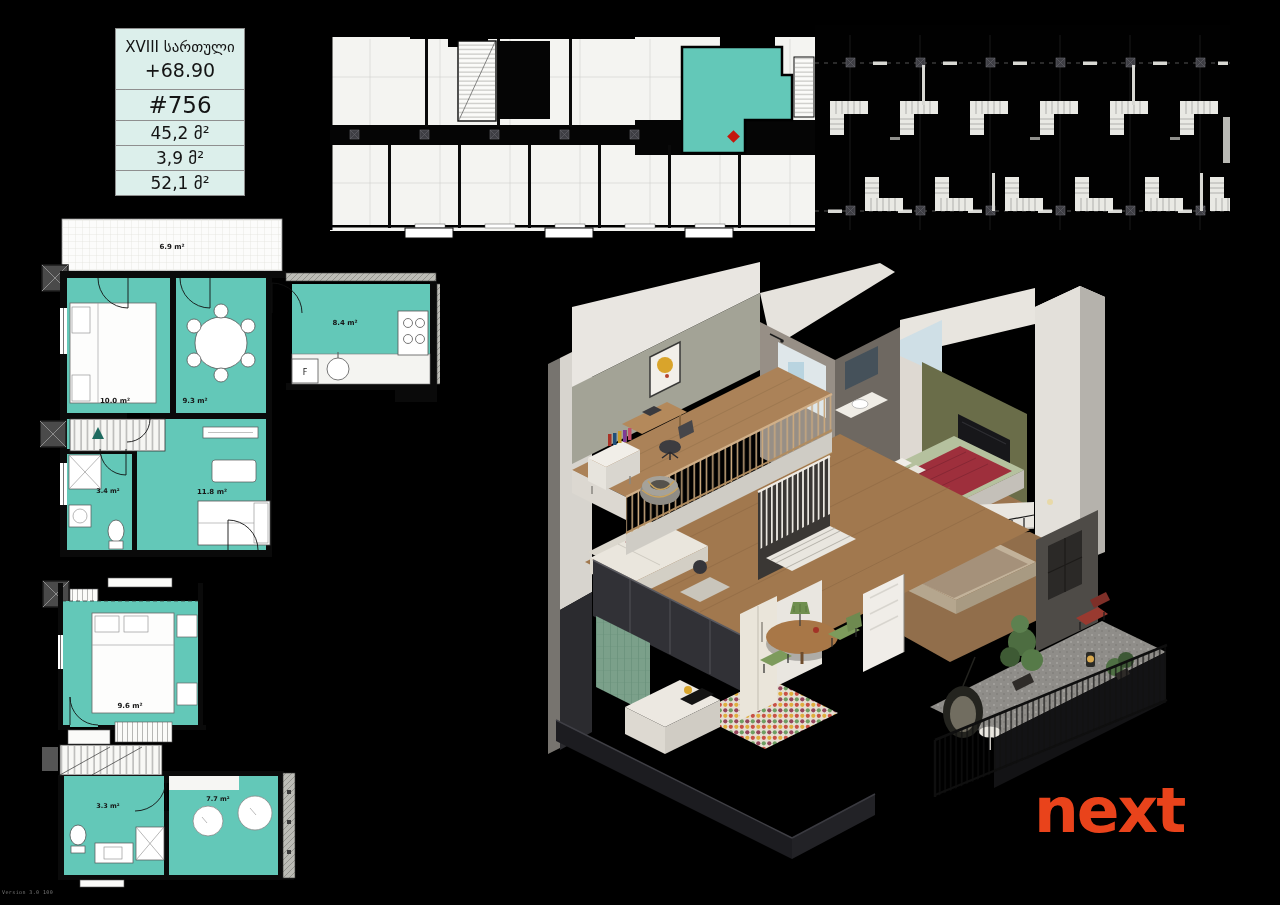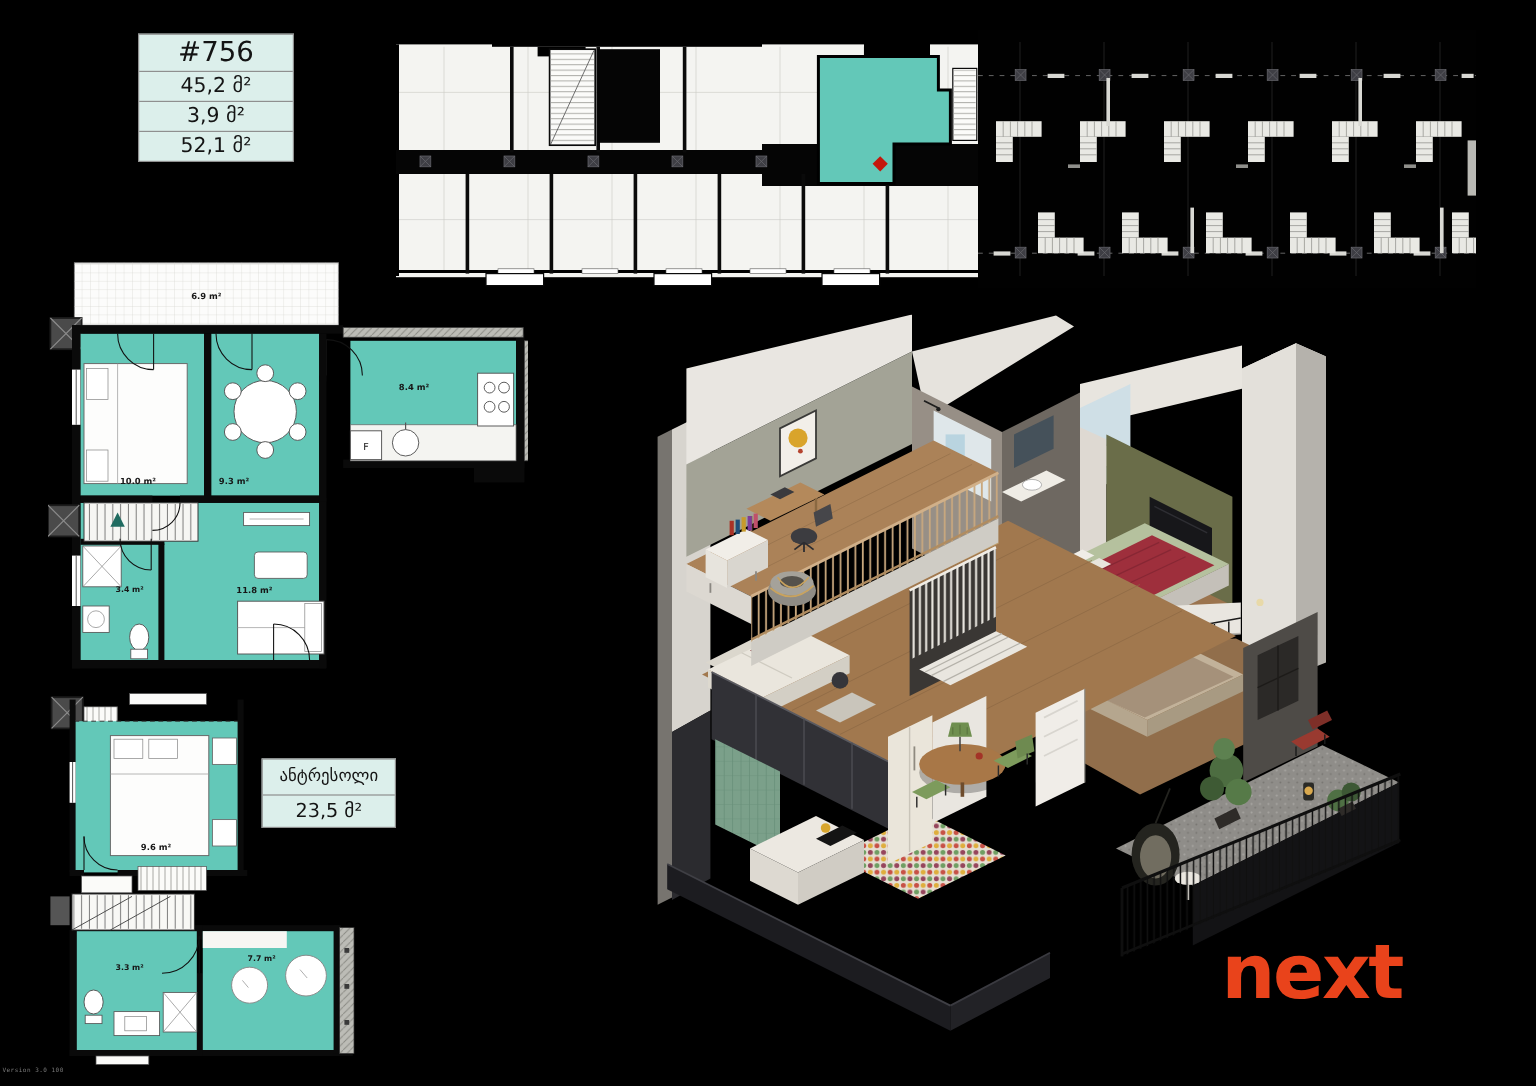--- a/index.html
+++ b/index.html
@@ -16,21 +16,21 @@
   .it-r1 .t2{font-size:19px;line-height:24px;}
   .it-r2{height:30px;font-size:23px;}
   .it-r3{height:24px;font-size:17px;}
   
   .mezz-box{left:218px;top:632px;width:112px;background:#dcefeb;border:1px solid #8f8f8f;
             color:#141414;text-align:center;box-sizing:border-box;}
   .mz-r1{height:29px;font-size:14px;line-height:29px;border-bottom:1px solid #8f8f8f;}
   .mz-r2{height:26px;font-size:16px;line-height:26px;}
   
   .logo{left:1018px;top:786px;color:#e9431b;font-weight:900;letter-spacing:-2px;line-height:0.80;z-index:5;}
-  .logo .l1{font-size:63px;display:block;}
+  .logo .l1{font-size:63px;display:block;margin-left:16px;}
   .logo .l2{font-size:55px;display:block;}
   .logo .dot{font-size:40px;margin-left:5px;}
   
   .watermark{left:2px;top:889px;font-size:5px;color:#7a7a7a;letter-spacing:.4px;
              font-family:"DejaVu Sans Mono",monospace;}
   svg{display:block;}
   text{font-family:"DejaVu Sans",sans-serif;}
 </style>
 </head>
 <body>
@@ -100,20 +100,24 @@
       <path d="M0,0 L9,9 M9,0 L0,9" stroke="#67676d" stroke-width="0.6"></path>
     </g>
     <g id="colXL">
       <rect width="26" height="26" fill="#4a4a4a" stroke="#1c1c1c" stroke-width="1.5"></rect>
       <path d="M0,0 L26,26 M26,0 L0,26" stroke="#8b8b8b" stroke-width="1"></path>
     </g>
   </defs>
 </svg>
 
 <div class="abs info-table">
+  <div class="it-row it-r1">
+    <span class="t1">XVIII სართული</span>
+    <span class="t2">+68.90</span>
+  </div>
   <div class="it-row it-r2">#756</div>
   <div class="it-row it-r3">45,2 მ²</div>
   <div class="it-row it-r3">3,9 მ²</div>
   <div class="it-row it-r3">52,1 მ²</div>
 </div>
 
 <svg class="abs" style="left:330px;top:25px" width="900" height="215" viewBox="0 0 900 215">
 
   <g>
     <rect x="0" y="12" width="485" height="194" fill="#f4f4f1"></rect>
@@ -430,24 +434,20 @@
     <path d="M162,242 l5,6 M210,233 l6,7" stroke="#aaa" stroke-width="0.8"></path>
   </g>
   <text x="178" y="226" font-size="6.5" font-weight="bold" fill="#161616" text-anchor="middle">7.7 m²</text>
   <rect x="243" y="198" width="12" height="105" fill="url(#hatchD)" stroke="#333" stroke-width="0.6"></rect>
   <rect x="247" y="215" width="4" height="4" fill="#3a3a3a"></rect>
   <rect x="247" y="245" width="4" height="4" fill="#3a3a3a"></rect>
   <rect x="247" y="275" width="4" height="4" fill="#3a3a3a"></rect>
   <rect x="40" y="305" width="44" height="7" fill="#fbfbf9" stroke="#555" stroke-width="0.6"></rect>
 </svg>
 
-<div class="abs mezz-box">
-  <div class="mz-r1">ანტრესოლი</div>
-  <div class="mz-r2">23,5 მ²</div>
-</div>
 
 <svg class="abs" style="left:530px;top:262px" width="650" height="598" viewBox="0 0 650 598">
 
   <g>
     <polygon points="18,102 30,96 30,486 18,492" fill="#77746f"></polygon>
     <polygon points="30,96 62,80 62,330 30,348" fill="#d7d4ce"></polygon>
     <polygon points="30,348 62,330 62,470 30,488" fill="#2b2b2f"></polygon>
     <polygon points="42,45 230,0 230,31 42,125" fill="#e9e6e1"></polygon>
     <polygon points="42,125 230,31 230,108 42,202" fill="#a3a396"></polygon>
     <polygon points="230,31 350,1 365,10 242,86" fill="#e6e3dd"></polygon>

